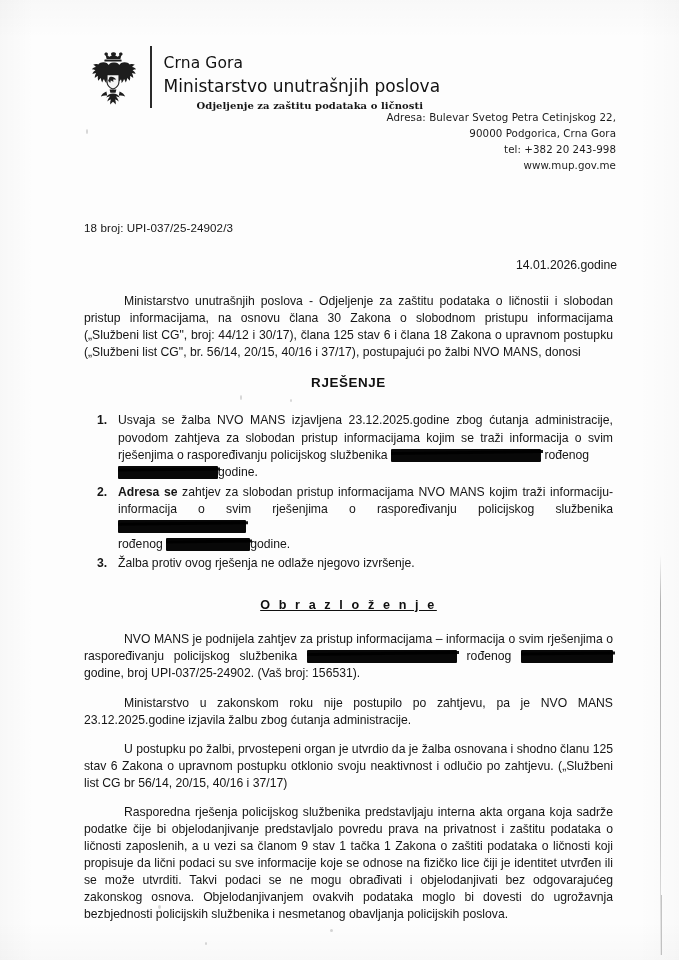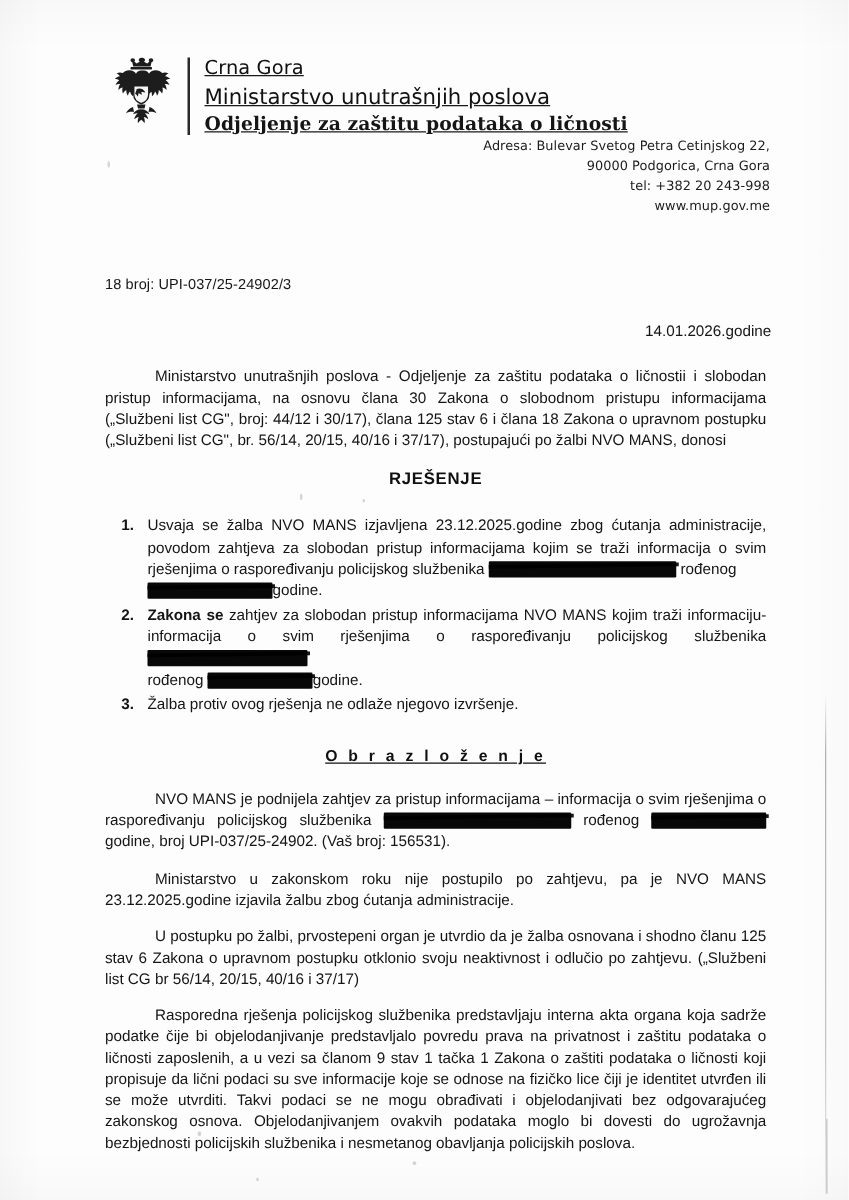--- a/index.html
+++ b/index.html
@@ -44,22 +44,21 @@
     background: rgba(0,0,0,0.22);
     pointer-events: none;
   }
 
   
   .letterhead {
     position: absolute;
     left: 84px;
     top: 44px;
     display: flex;
-    align-items: flex-start;
-    text-decoration: underline;
+    align-items: flex-end;
   }
   .emblem {
     width: 58px;
     height: 62px;
     flex: 0 0 auto;
   }
   .emblem svg { display: block; width: 100%; height: 100%; }
 
   .rule {
     width: 1.6px;
@@ -80,24 +79,25 @@
   .org-ministry {
     font-family: "DejaVu Sans", sans-serif;
     font-size: 17px;
     color: #111;
     line-height: 1.15;
     margin-bottom: 2px;
   }
   .org-dept {
     font-family: "DejaVu Serif", serif;
     font-weight: bold;
-    font-size: 15px;
+    font-size: 10px;
     line-height: 1.32;
     color: #151515;
     letter-spacing: .05px;
+    margin-left: 33px;
   }
 
   .address {
     position: absolute;
     right: 63px;
     top: 110px;
     text-align: right;
     font-family: "DejaVu Sans", sans-serif;
     font-size: 10.3px;
     line-height: 1.55;
@@ -278,21 +278,21 @@
   <div class="body-col">
 
     <p class="just"><span class="ind"></span><span>Ministarstvo unutrašnjih poslova - Odjeljenje za zaštitu podataka o ličnostii i slobodan pristup informacijama, na osnovu člana 30 Zakona o slobodnom pristupu informacijama („Službeni list CG", broj: 44/12 i 30/17), člana 125 stav 6 i člana 18 Zakona o upravnom postupku („Službeni list CG", br. 56/14, 20/15, 40/16 i 37/17), postupajući po žalbi NVO MANS, donosi</span></p>
 
     <h2 class="title">RJEŠENJE</h2>
 
     <ol class="decisions">
 
       <li><span>Usvaja se žalba NVO MANS izjavljena 23.12.2025.godine zbog ćutanja administracije, povodom zahtjeva za slobodan pristup informacijama kojim se traži informacija o svim rješenjima o raspoređivanju policijskog službenika</span> <span class="redact r-name"></span> <span>rođenog</span><br><span class="redact r-date"></span><span>godine.</span></li>
 
-      <li><b>Zakona se</b> <span>zahtjev za slobodan pristup informacijama NVO MANS kojim traži informaciju- informacija o svim rješenjima o raspoređivanju policijskog službenika</span> <span class="redact r-name2"></span><br><span>rođenog</span> <span class="redact r-date2"></span><span>godine.</span></li>
+      <li><b>Adresa se</b> <span>zahtjev za slobodan pristup informacijama NVO MANS kojim traži informaciju- informacija o svim rješenjima o raspoređivanju policijskog službenika</span> <span class="redact r-name2"></span><br><span>rođenog</span> <span class="redact r-date2"></span><span>godine.</span></li>
 
       <li><span>Žalba protiv ovog rješenja ne odlaže njegovo izvršenje.</span></li>
 
     </ol>
 
     <h2 class="title spaced">O b r a z l o ž e n j e</h2>
 
     <p class="just"><span class="ind"></span><span>NVO MANS je podnijela zahtjev za pristup informacijama – informacija o svim rješenjima o raspoređivanju policijskog službenika</span> <span class="redact r-name"></span> <span>rođenog</span> <span class="redact r-dob"></span><span>godine, broj UPI-037/25-24902. (Vaš broj: 156531).</span></p>
 
     <p class="just after-para"><span class="ind"></span><span>Ministarstvo u zakonskom roku nije postupilo po zahtjevu, pa je NVO MANS 23.12.2025.godine izjavila žalbu zbog ćutanja administracije.</span></p>

